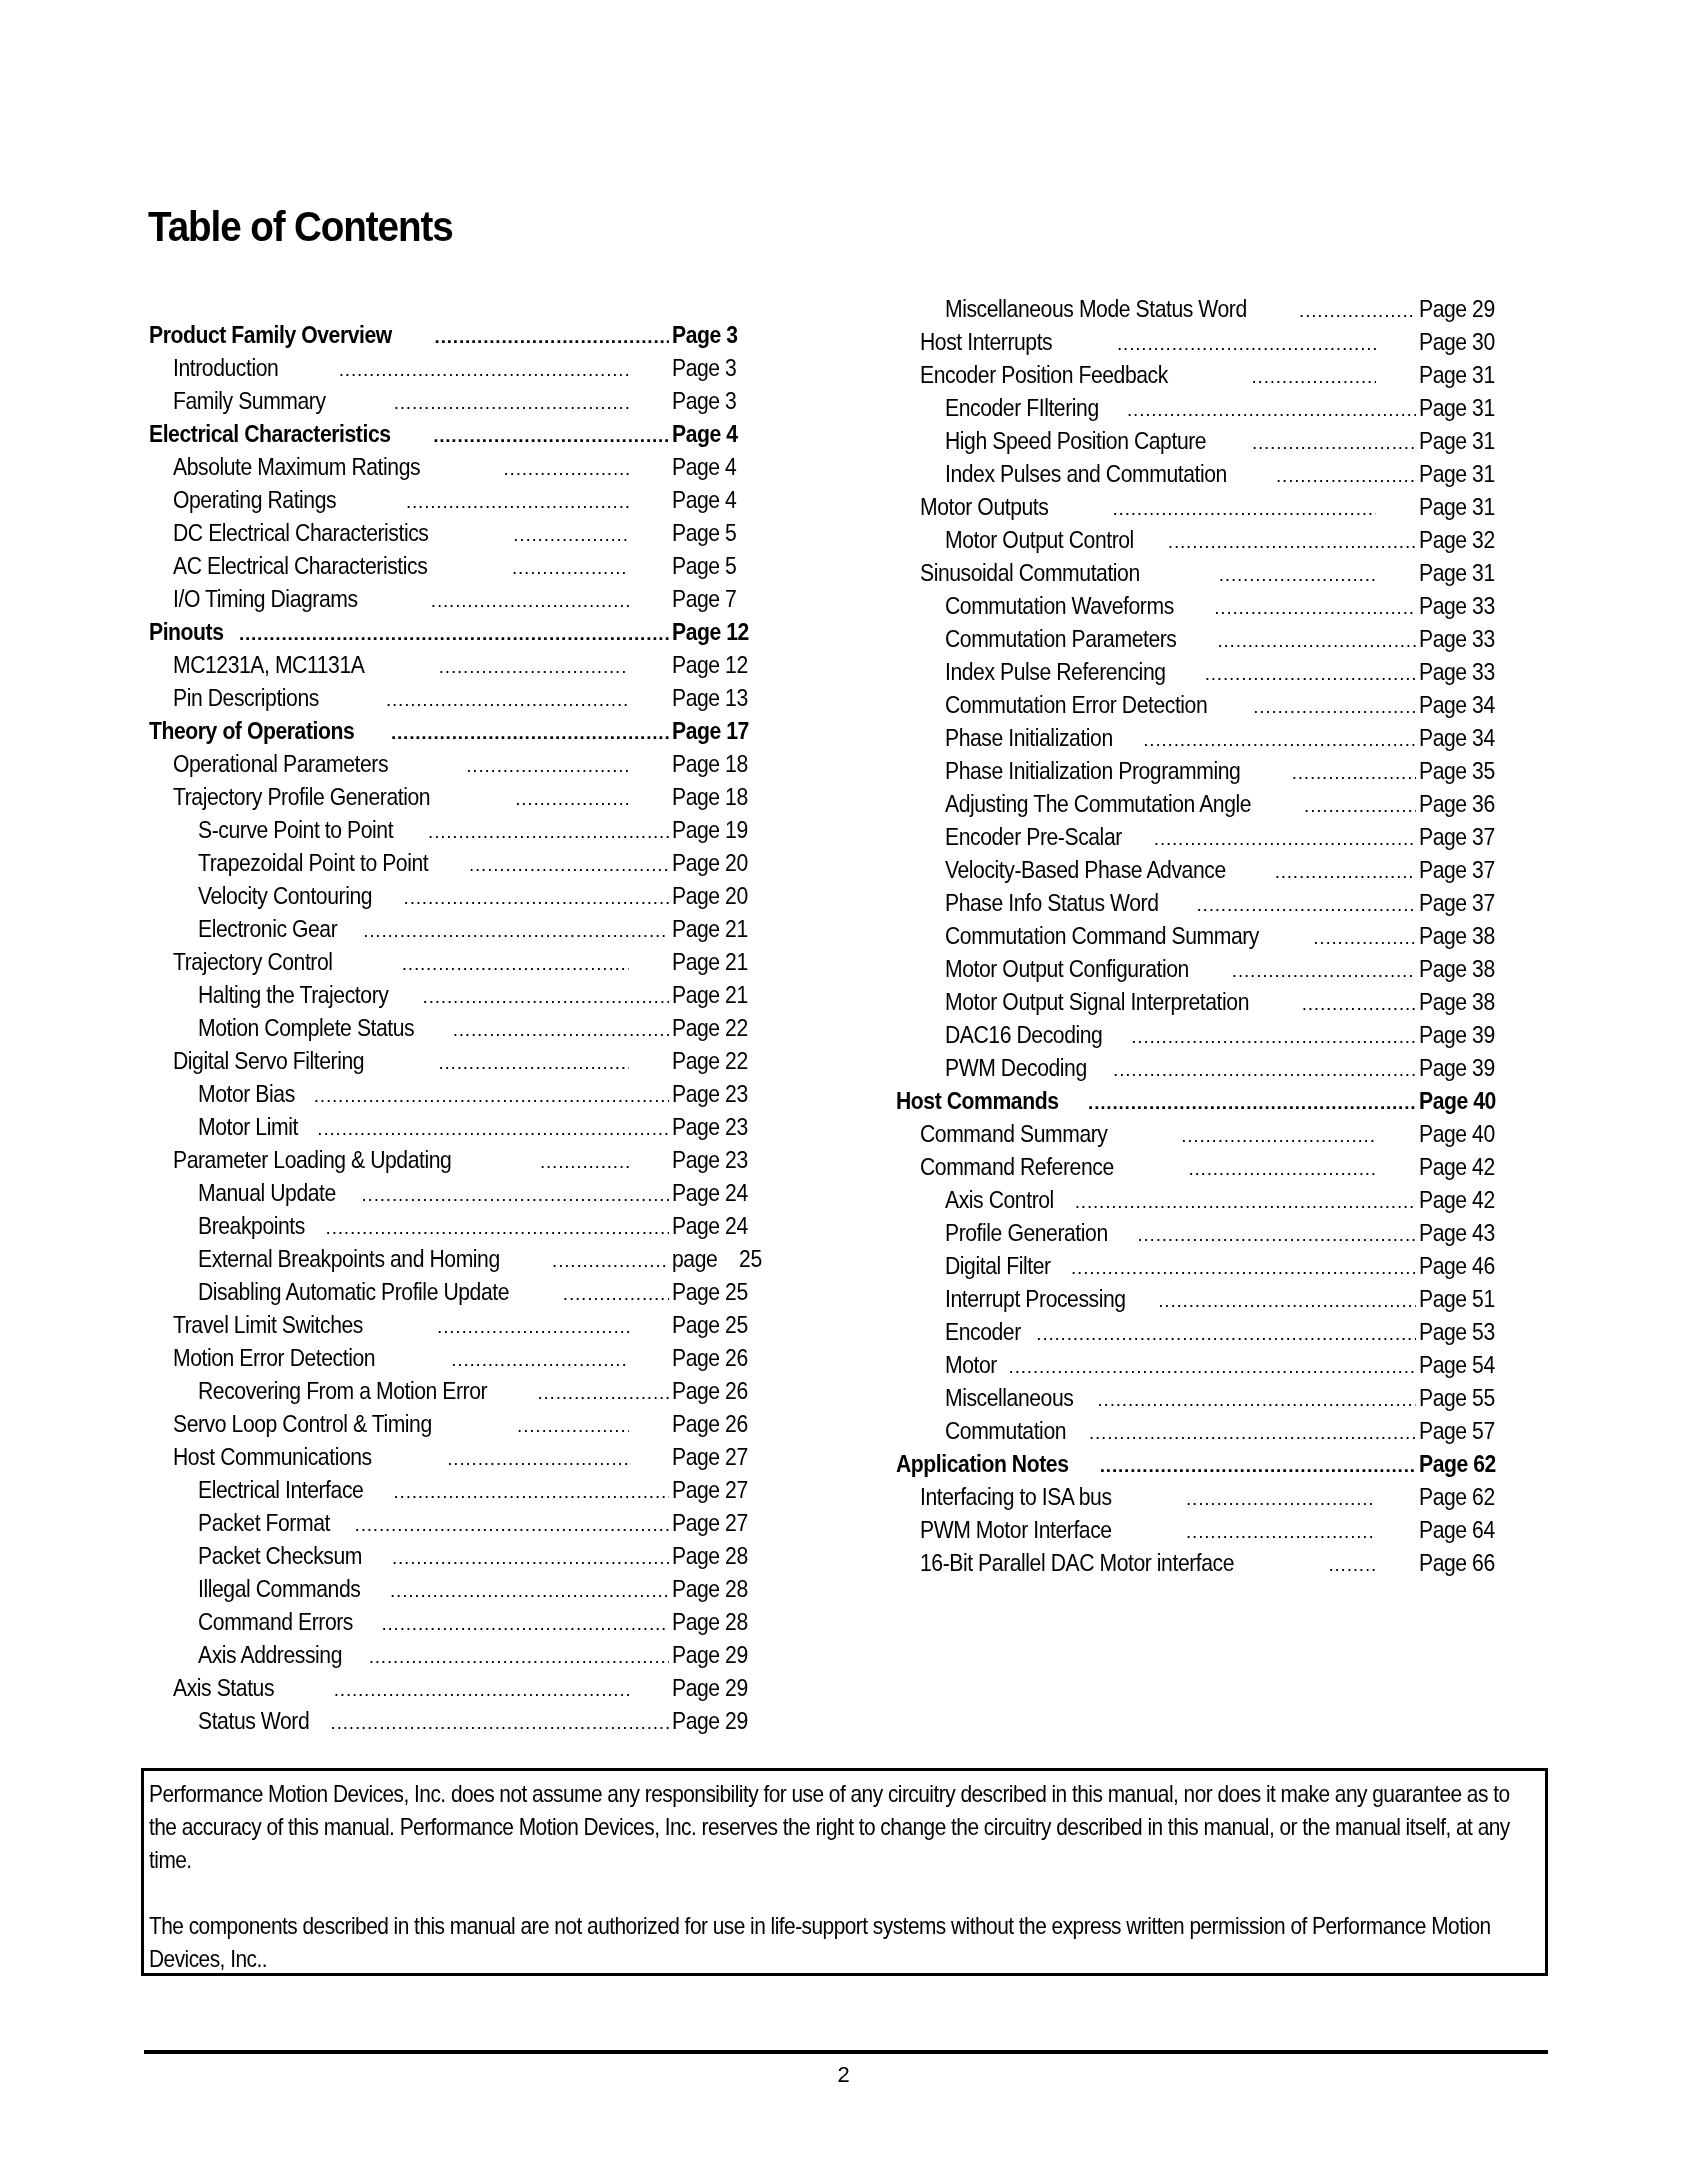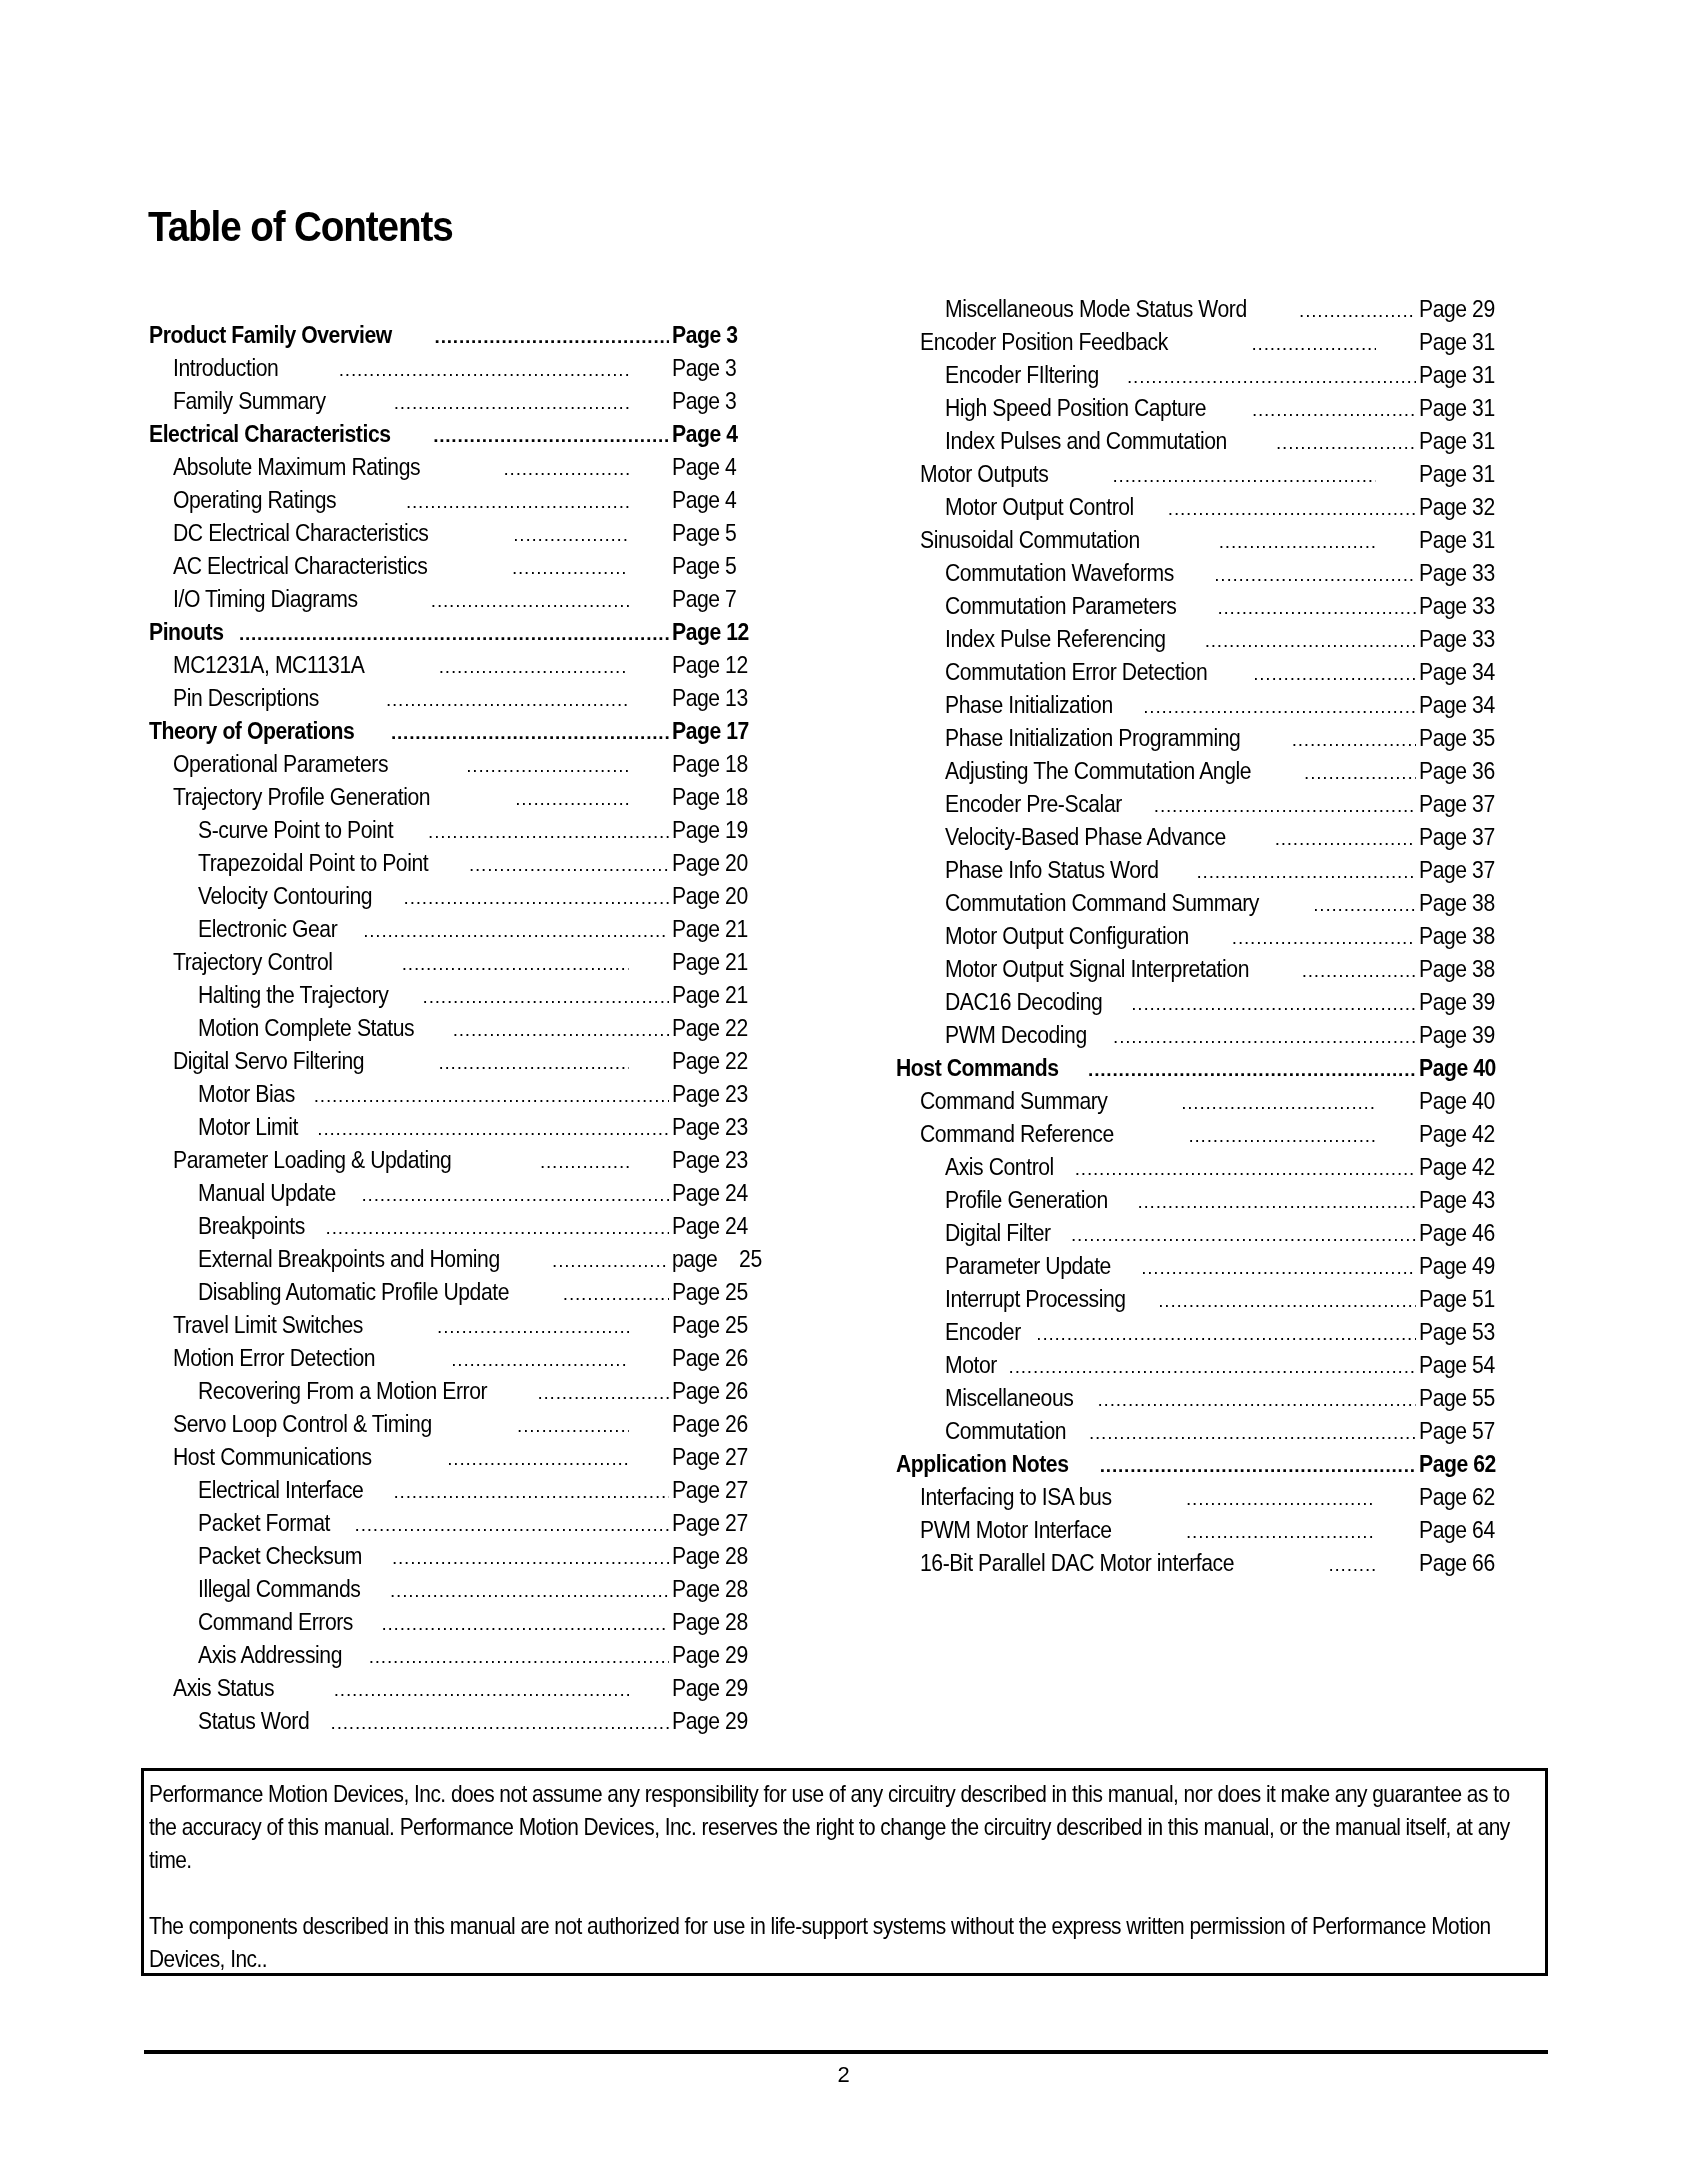--- a/index.html
+++ b/index.html
@@ -252,20 +252,25 @@
       <span class="p" style="white-space: pre;">Page 29</span>
     </div>
   </div>
 <div class="col col-right" id="toc-right">
     <div class="row l2">
       <span class="t">Miscellaneous Mode Status Word</span>
       <span class="lead"></span>
       <span class="p" style="white-space: pre;">Page 29</span>
     </div>
     <div class="row l1">
+      <span class="t">Host Interrupts</span>
+      <span class="lead"></span>
+      <span class="p" style="white-space: pre;">Page 30</span>
+    </div>
+    <div class="row l1">
       <span class="t">Encoder Position Feedback</span>
       <span class="lead"></span>
       <span class="p" style="white-space: pre;">Page 31</span>
     </div>
     <div class="row l2">
       <span class="t">Encoder FIltering</span>
       <span class="lead"></span>
       <span class="p" style="white-space: pre;">Page 31</span>
     </div>
     <div class="row l2">
@@ -390,25 +395,20 @@
     </div>
     <div class="row l2">
       <span class="t">Profile Generation</span>
       <span class="lead"></span>
       <span class="p" style="white-space: pre;">Page 43</span>
     </div>
     <div class="row l2">
       <span class="t">Digital Filter</span>
       <span class="lead"></span>
       <span class="p" style="white-space: pre;">Page 46</span>
-    </div>
-    <div class="row l2">
-      <span class="t">Parameter Update</span>
-      <span class="lead"></span>
-      <span class="p" style="white-space: pre;">Page 49</span>
     </div>
     <div class="row l2">
       <span class="t">Interrupt Processing</span>
       <span class="lead"></span>
       <span class="p" style="white-space: pre;">Page 51</span>
     </div>
     <div class="row l2">
       <span class="t">Encoder</span>
       <span class="lead"></span>
       <span class="p" style="white-space: pre;">Page 53</span>

